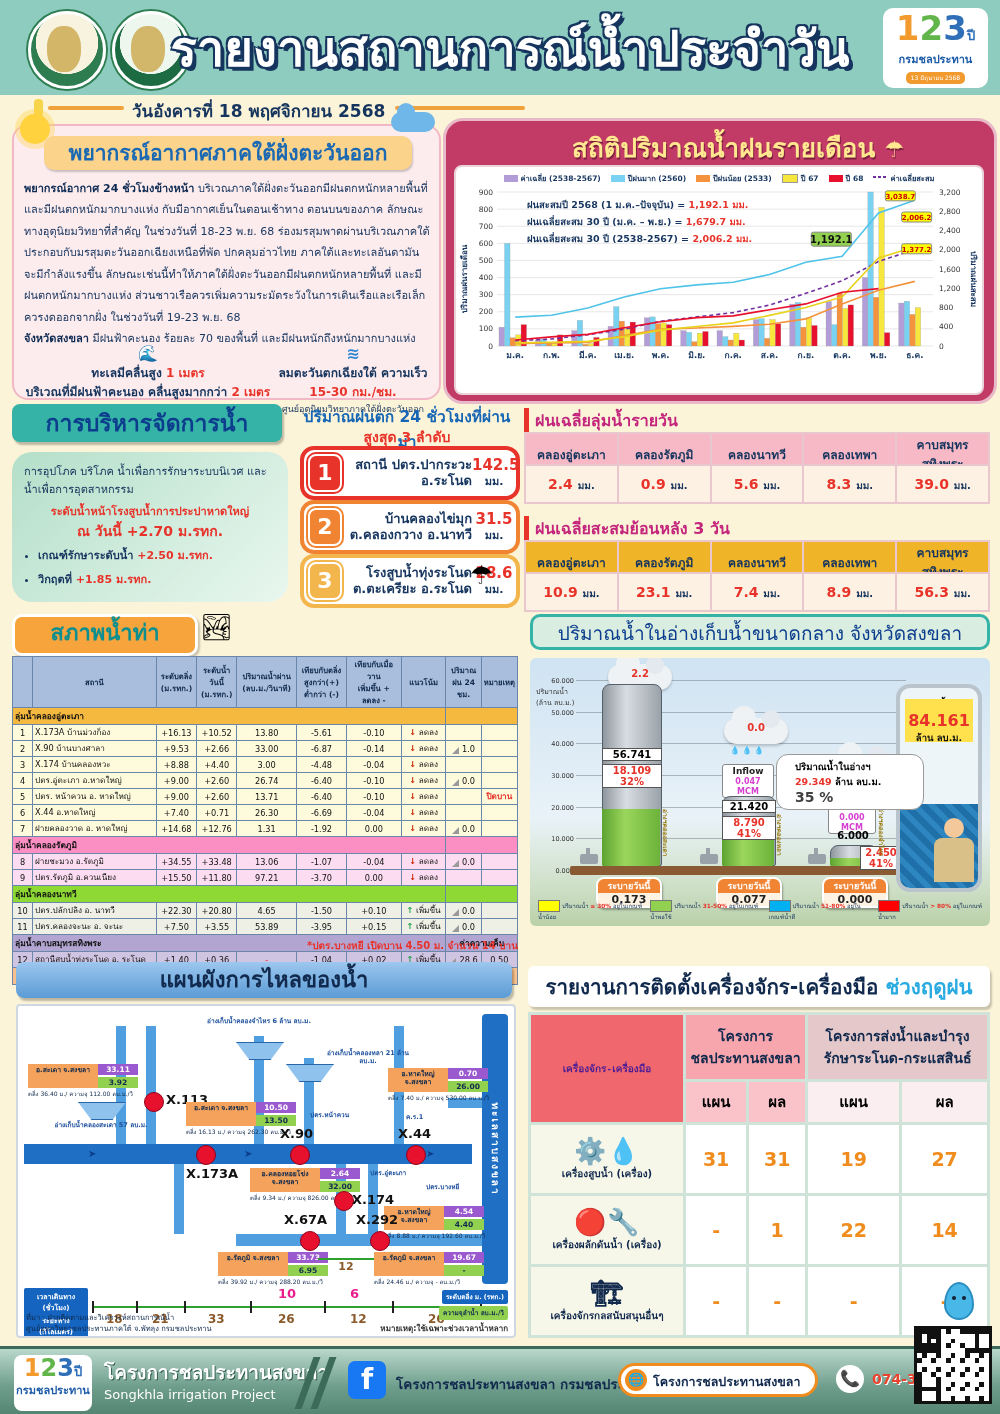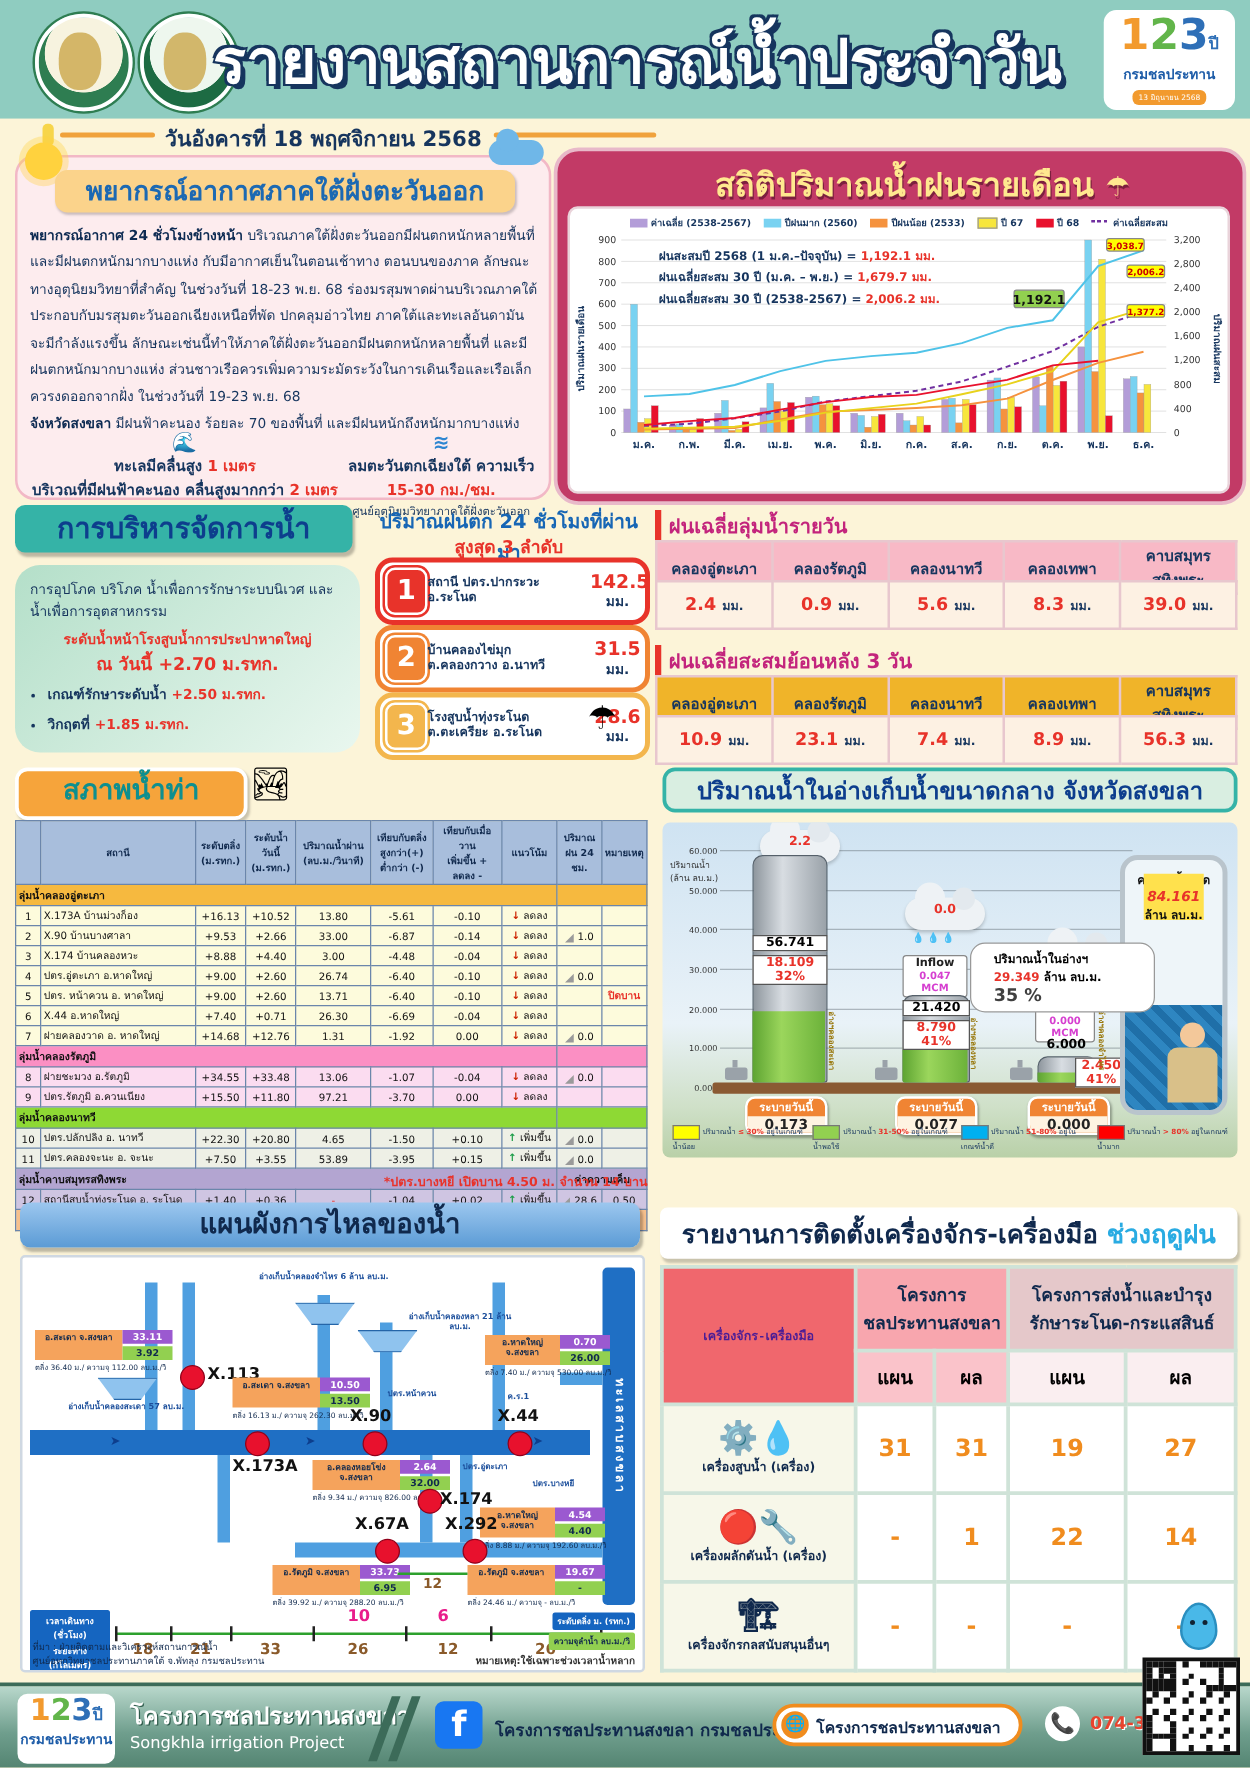--- a/index.html
+++ b/index.html
@@ -50,21 +50,21 @@
   .mgmt-box li{margin-bottom:6px;font-weight:bold;}
   
   .r24-title{position:absolute;left:296px;top:404px;width:222px;text-align:center;font-size:15.5px;font-weight:bold;color:#1766b5;}
   .r24-sub{position:absolute;left:296px;top:426px;width:222px;text-align:center;font-size:14px;font-weight:bold;color:#e8332a;}
   .rcard{position:absolute;left:300px;width:212px;height:46px;background:#fff;border-radius:14px;border:4px solid #e8332a;display:flex;align-items:center;}
   .rcard[data-rank="2"]{border-color:#f08433;}
   .rcard[data-rank="3"]{border-color:#f3b64d;}
   .rbadge{width:30px;height:34px;margin-left:4px;border-radius:8px;background:#e8332a;color:#fff;font-size:22px;font-weight:bold;text-align:center;line-height:34px;border:2px solid #fff;box-shadow:0 0 0 2px #e8332a;}
   .rcard[data-rank="2"] .rbadge{background:#f08433;box-shadow:0 0 0 2px #f08433;}
   .rcard[data-rank="3"] .rbadge{background:#f3b64d;box-shadow:0 0 0 2px #f3b64d;}
-  .rname{flex:1;text-align:left;font-size:10px;font-weight:bold;color:#16355e;line-height:1.25;}
+  .rname{flex:1;text-align:right;font-size:13px;font-weight:bold;color:#16355e;line-height:1.25;}
   .rval{width:44px;text-align:center;font-size:15px;font-weight:bold;color:#e8332a;line-height:1;}
   .rval .u{font-size:11px;color:#16355e;}
   .umbrella{position:absolute;left:470px;top:560px;font-size:26px;}
   
   .bt-title{position:absolute;font-size:16px;font-weight:bold;color:#c3247c;border-left:5px solid #e8332a;padding-left:6px;}
   .btable{position:absolute;width:466px;border-collapse:collapse;}
   .btable td{border:2px solid #e8c7ce;text-align:center;}
   .bh{background:#f8b9c6;color:#16355e;font-weight:bold;font-size:12px;height:30px;}
   .b2 .bh{background:#f0b429;}
   .bv{background:#fdf1e3;height:34px;font-size:14px;font-weight:bold;}
@@ -81,21 +81,21 @@
   .stt td.l{text-align:left;} .stt td.c{text-align:center;} 
   .arr[data-dir="down"]{color:#cc2200;font-weight:bold;}
   .arr[data-dir="up"]{color:#1e9e4a;font-weight:bold;}
   .rain-tri{display:none;width:0;height:0;border-left:7px solid transparent;border-bottom:7px solid #9a9a9a;margin-right:3px;vertical-align:bottom;}
   .rain-tri:not([data-has=""]){display:inline-block;}
   .note[data-kind="alert"]{color:#e8332a;font-weight:bold;}
   .stt tfoot td{background:#f7c08c;font-weight:bold;text-align:center;font-size:8.4px;}
   .pump-red{color:#e8332a;text-decoration:underline;}
   .st-note{position:absolute;left:12px;top:938px;width:506px;text-align:right;font-size:10px;font-weight:bold;color:#e8332a;}
   
-  .res-head{position:absolute;left:530px;top:614px;width:460px;height:36px;background:#d9eee1;border:3px solid #35b3a7;border-radius:10px;text-align:center;font-size:19px;font-weight:bold;color:#0d3e8d;line-height:32px;box-sizing:border-box;}
+  .res-head{position:absolute;left:530px;top:614px;width:460px;height:36px;background:#d9eee1;border:3px solid #35b3a7;border-radius:10px;text-align:center;font-size:19px;font-weight:normal;color:#0d3e8d;line-height:32px;box-sizing:border-box;}
   .res-plot{position:absolute;left:530px;top:658px;width:460px;height:268px;border-radius:6px;background:linear-gradient(#cfe3f2,#e9f2f8 60%,#cfe0c8 85%,#b9d0a8);overflow:hidden;}
   .res-axis{position:absolute;left:6px;top:28px;font-size:7px;color:#333;}
   .gline{position:absolute;left:46px;width:330px;height:1px;background:rgba(100,110,120,.45);}
   .gtick{position:absolute;left:8px;width:36px;text-align:right;font-size:6.5px;color:#333;}
   .ground{position:absolute;left:40px;top:208px;width:352px;height:9px;background:#8a5a33;border-radius:2px;}
   .tankgrp{position:absolute;bottom:0;}
   .tank{position:absolute;bottom:60px;width:100%;background:linear-gradient(90deg,#8f979e,#d8dde2 40%,#9aa2a9);border:1px solid #55606a;border-radius:8px 8px 2px 2px;}
   .fill{position:absolute;bottom:60px;width:100%;background:linear-gradient(90deg,#5da331,#9bd65c 40%,#6cb23a);border-radius:0 0 2px 2px;}
   .cap-lab{position:absolute;width:100%;text-align:center;font-size:10px;font-weight:bold;background:#fff;border:1px solid #555;}
   .sto-lab{position:absolute;width:100%;text-align:center;font-size:10px;font-weight:bold;color:#e8332a;background:#fff;border:1px solid #555;}
@@ -108,21 +108,21 @@
   .inflow{position:absolute;background:#fff;border:1px solid #888;border-radius:3px;text-align:center;font-size:9px;font-weight:bold;color:#222;padding:1px 4px;}
   .inflow .mcm{color:#d63fd0;font-size:8px;}
   .dis{position:absolute;width:62px;background:#f08433;border:2px solid #fff;border-radius:8px;text-align:center;color:#fff;font-size:9px;font-weight:bold;box-shadow:1px 2px 2px rgba(0,0,0,.3);}
   .dis .dv{display:block;background:#fef3e2;color:#222;font-size:11px;border-radius:0 0 6px 6px;}
   .faucet{position:absolute;width:18px;height:10px;background:#9aa2a9;border-radius:2px;}
   .faucet:before{content:"";position:absolute;left:6px;top:-6px;width:4px;height:6px;background:#9aa2a9;}
   .tname{position:absolute;writing-mode:vertical-rl;font-size:6.5px;color:#9a7a10;font-weight:bold;}
   .bigtank{position:absolute;right:8px;top:26px;width:78px;height:200px;border:4px solid #b9c4cc;border-radius:14px;background:#eef5f9;overflow:hidden;}
   .bigwater{position:absolute;bottom:0;left:0;width:100%;height:42%;background:repeating-linear-gradient(45deg,#1f6fa8 0 6px,#2e86c1 6px 12px);}
   .bt-lab{position:absolute;top:8px;width:100%;text-align:center;font-size:9.5px;font-weight:bold;color:#111;}
-  .bt-val{color:#e8332a;background:#ffe14d;font-style:italic;padding:12px 3px;font-size:11px;}
+  .bt-val{color:#e8332a;background:#ffe14d;padding:12px 3px;font-size:16px;}
   .bubble{position:absolute;right:66px;top:96px;width:110px;background:#fff;border:1px solid #999;border-radius:12px;text-align:left;font-size:9.5px;font-weight:bold;padding:4px 18px;z-index:3;}
   .bubble .bv1{color:#e8332a;} .bubble .bp{color:#404040;font-size:14px;}
   .officer{position:absolute;right:14px;top:160px;width:44px;height:64px;z-index:2;}
   .off-head{position:absolute;left:12px;top:0;width:20px;height:20px;border-radius:50%;background:#f3c89a;}
   .off-body{position:absolute;left:2px;top:20px;width:40px;height:44px;border-radius:8px 8px 0 0;background:#d9c089;}
   .res-legend{position:absolute;left:8px;bottom:4px;width:446px;display:flex;gap:6px;font-size:5.8px;color:#16355e;align-items:center;}
   .lgchip{display:inline-block;width:20px;height:10px;border:1px solid #777;margin-right:2px;vertical-align:middle;}
   .res-legend .hl{color:#e8332a;font-weight:bold;}
   
   .flow-head{position:absolute;left:16px;top:962px;width:496px;height:36px;background:linear-gradient(#9cc7ef,#5b9bd5);border-radius:8px;text-align:center;font-size:22px;font-weight:bold;color:#10294d;line-height:36px;box-shadow:2px 3px 2px rgba(0,0,0,.25);}

